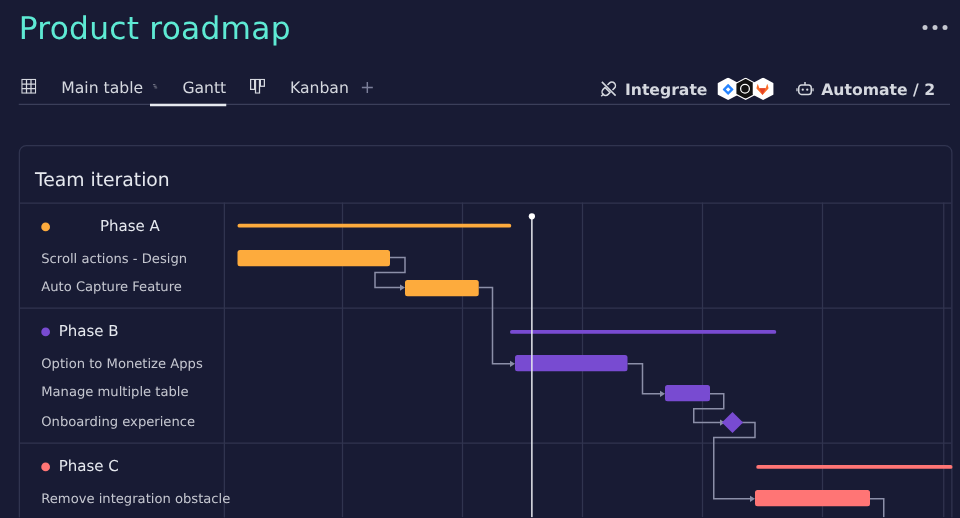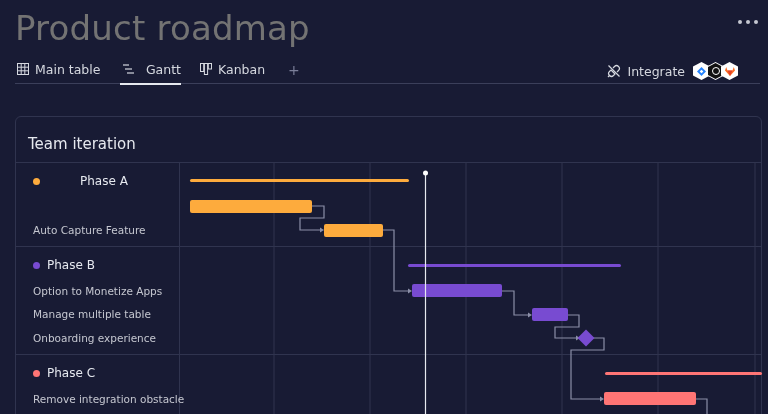--- a/index.html
+++ b/index.html
@@ -5,48 +5,48 @@
   * { box-sizing: border-box; margin: 0; padding: 0; }
   html, body { width: 768px; height: 414px; overflow: hidden; }
   body {
     background: #181b34;
     font-family: "DejaVu Sans", "Liberation Sans", sans-serif;
     color: #d5d8df;
     position: relative;
   }
   .page-title {
     position: absolute; left: 15px; top: 8px;
-    font-size: 34px; color: #737373; font-weight: 400; letter-spacing: 0.2px;
+    font-size: 25px; color: #5eead4; font-weight: 400; letter-spacing: 0.2px;
   }
   .more-btn {
     position: absolute; right: 10px; top: 20px;
     display: flex; gap: 4px; cursor: pointer;
   }
   .more-btn span { width: 4px; height: 4px; border-radius: 50%; background: #c5c7d0; display: block; }
 
   .tabs {
     position: absolute; left: 15px; right: 8px; top: 58px; height: 26px;
     border-bottom: 1px solid #3b3f5a;
   }
   .tab {
     position: absolute; top: 0; height: 26px;
-    display: flex; align-items: flex-start; gap: 6px;
+    display: flex; align-items: flex-start; gap: 20px;
     font-size: 12.5px; color: #d5d8df; cursor: pointer; padding-top: 4px;
   }
   .tab.active::after {
     content: ""; position: absolute; left: 0; right: 0; bottom: -1px; height: 2px; background: #e6e9ef;
   }
   .tab-icon { width: 12px; height: 12px; display: inline-block; margin-top: 1px; }
   .tab-add { position: absolute; left: 273px; top: 4px; font-size: 14px; color: #7b7f99; cursor: pointer; }
 
   .right-tools {
     position: absolute; right: 20px; top: 62px; display: flex; align-items: center; gap: 8px;
     font-size: 12.5px; color: #d5d8df;
   }
-  .integrate-btn, .automate-btn { display: flex; align-items: center; gap: 6px; cursor: pointer; }
+  .integrate-btn, .automate-btn { display: flex; align-items: center; gap: 6px; cursor: pointer; font-weight: bold; }
   .logos { display: flex; margin-left: 2px; margin-right: 10px; }
   .hex {
     width: 17px; height: 18px; margin-left: -3px;
     clip-path: polygon(50% 0, 100% 25%, 100% 75%, 50% 100%, 0 75%, 0 25%);
     display: flex; align-items: center; justify-content: center;
   }
   .hex:first-child { margin-left: 0; }
 
   .card {
     position: absolute; left: 15px; top: 116px; width: 747px; height: 320px;
@@ -134,33 +134,45 @@
         </div>
       </div>
       <div class="hex" style="background:#ffffff;">
         <svg width="10" height="9" viewBox="0 0 10 9">
             <path d="M5 9 L0 3.5 L1.2 0 L2.5 3.5 L7.5 3.5 L8.8 0 L10 3.5 Z" fill="#fc6d26"></path>
             <path d="M5 9 L2.5 3.5 L7.5 3.5 Z" fill="#e24329"></path>
           </svg>
       </div>
     </div>
   </div>
+  <div class="automate-btn">
+    <svg width="14" height="12" viewBox="0 0 14 12">
+      <rect x="2" y="3" width="10" height="7.5" rx="2.2" fill="none" stroke="#d5d8df" stroke-width="1.2"></rect>
+      <line x1="7" y1="0.5" x2="7" y2="3" stroke="#d5d8df" stroke-width="1.2"></line>
+      <circle cx="5.2" cy="6.7" r="0.9" fill="#d5d8df"></circle>
+      <circle cx="8.8" cy="6.7" r="0.9" fill="#d5d8df"></circle>
+      <line x1="0.5" y1="5.5" x2="0.5" y2="8" stroke="#d5d8df" stroke-width="1.2"></line>
+      <line x1="13.5" y1="5.5" x2="13.5" y2="8" stroke="#d5d8df" stroke-width="1.2"></line>
+    </svg>
+    <span>Automate / 2</span>
+  </div>
 </div>
 
 <div class="card">
   <div class="card-title">Team iteration</div>
   <div class="header-divider"></div>
   <div class="left-col-divider"></div>
   <div class="group-divider" style="top:129px;"></div>
   <div class="group-divider" style="top:237px;"></div>
 
   <div class="phase" style="top:57px;gap:40px;">
     <span class="phase-dot" style="background:#fdab3d;"></span>
     <span>Phase A</span>
   </div>
+  <div class="task-label" style="top:84px;">Scroll actions - Design</div>
   <div class="task-label" style="top:107px;">Auto Capture Feature</div>
 
   <div class="phase" style="top:141px;">
     <span class="phase-dot" style="background:#784bd1;"></span>
     <span>Phase B</span>
   </div>
   <div class="task-label" style="top:168px;">Option to Monetize Apps</div>
   <div class="task-label" style="top:191px;">Manage multiple table</div>
   <div class="task-label" style="top:215px;">Onboarding experience</div>
 

